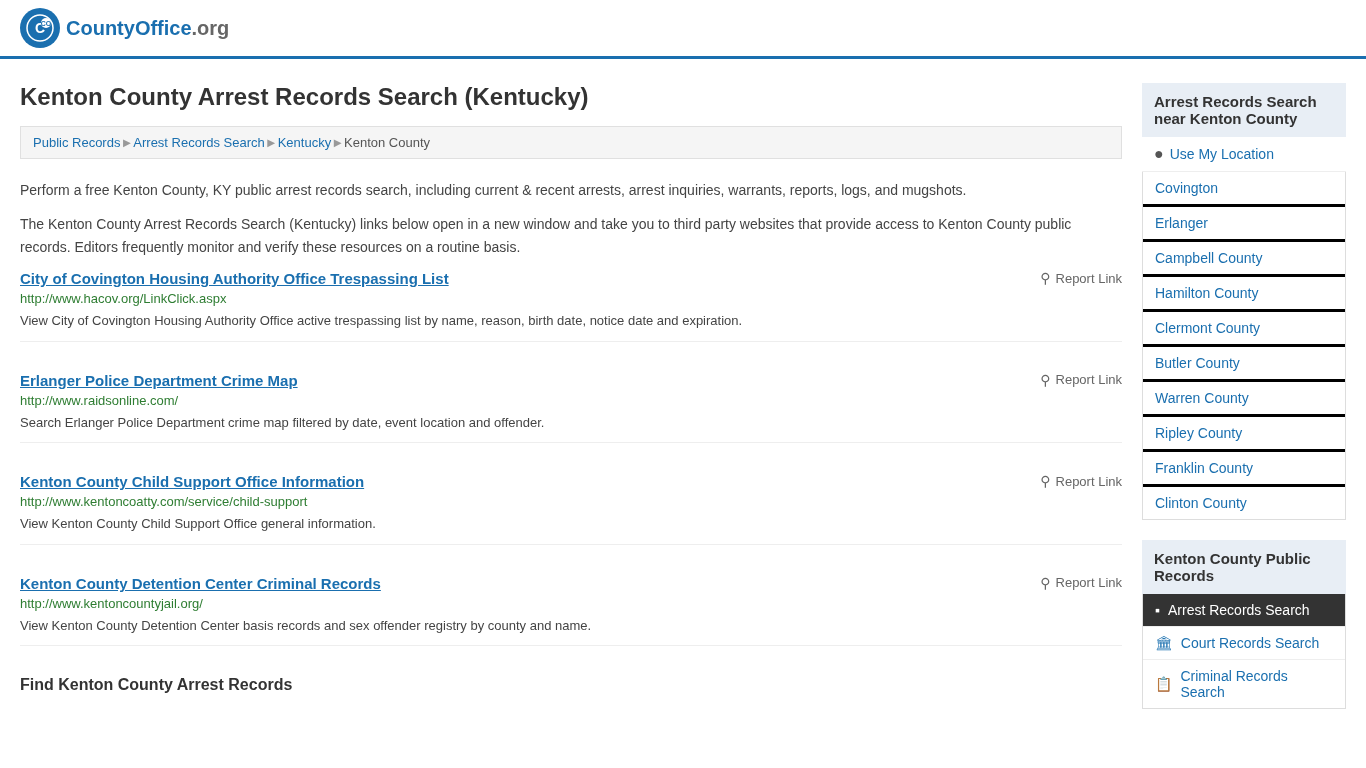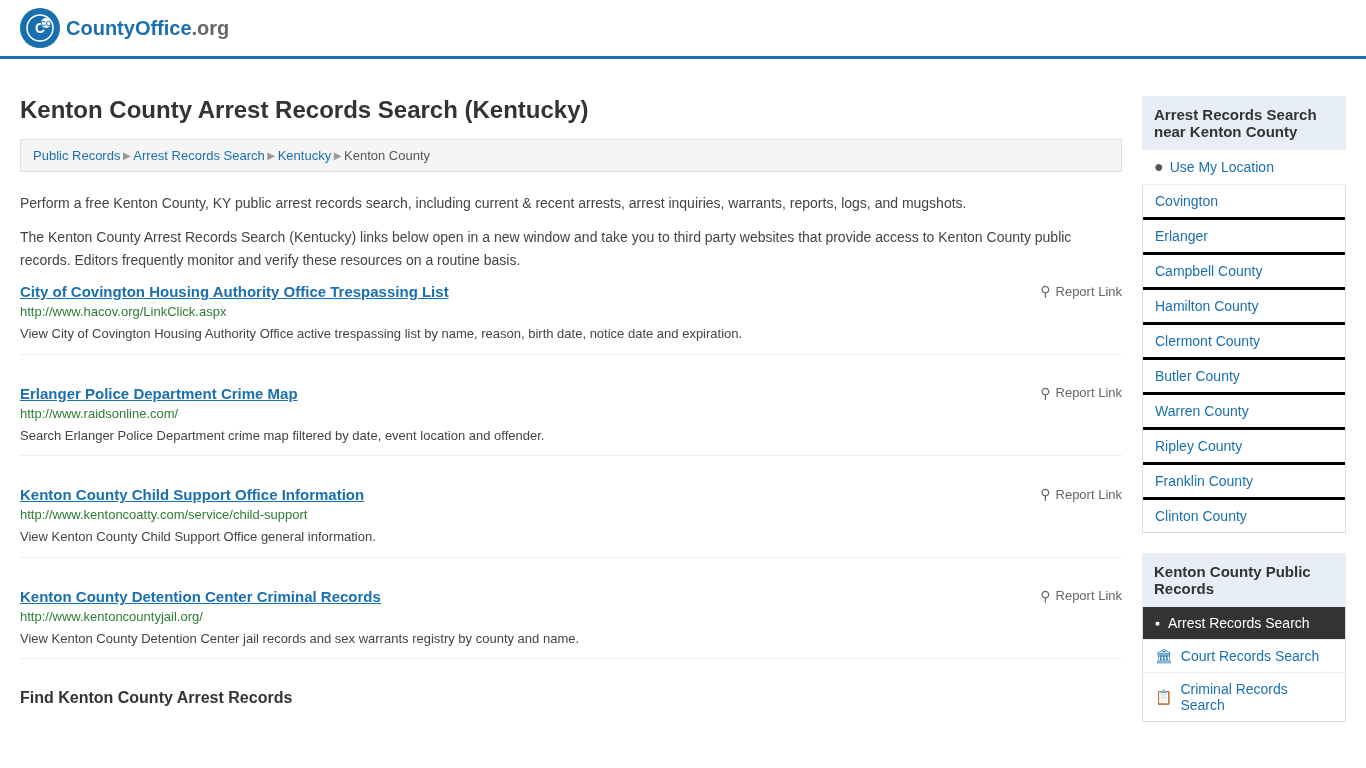--- a/index.html
+++ b/index.html
@@ -70,21 +70,21 @@
     }
     .menu-icon {
       font-size: 24px;
       cursor: pointer;
       color: #555;
     }
 
     
     .container {
       max-width: 1366px;
-      margin: 17px auto;
+      margin: 4px auto;
       display: flex;
       gap: 20px;
       padding: 20px 20px;
     }
     .main-content {
       flex: 1;
     }
     .sidebar {
       width: 204px;
       flex-shrink: 0;
@@ -322,21 +322,21 @@
     </div>
         <div class="resource-entry">
       <div class="resource-header">
         <a class="resource-title" href="#">Kenton County Detention Center Criminal Records</a>
         <span class="report-link">
           <span class="report-icon">⚲</span>
           <span>Report Link</span>
         </span>
       </div>
       <div class="resource-url">http://www.kentoncountyjail.org/</div>
-      <div class="resource-desc">View Kenton County Detention Center jail records and sex warrants registry by county and name.</div>
+      <div class="resource-desc">View Kenton County Detention Center basis records and sex offender registry by county and name.</div>
     </div>
       </div>
 
     <h2 class="find-section-title">Find Kenton County Arrest Records</h2>
   </div>
 
   <div class="sidebar">
 
     <div class="sidebar-section">
       <div class="sidebar-header">Arrest Records Search near Kenton County</div>

